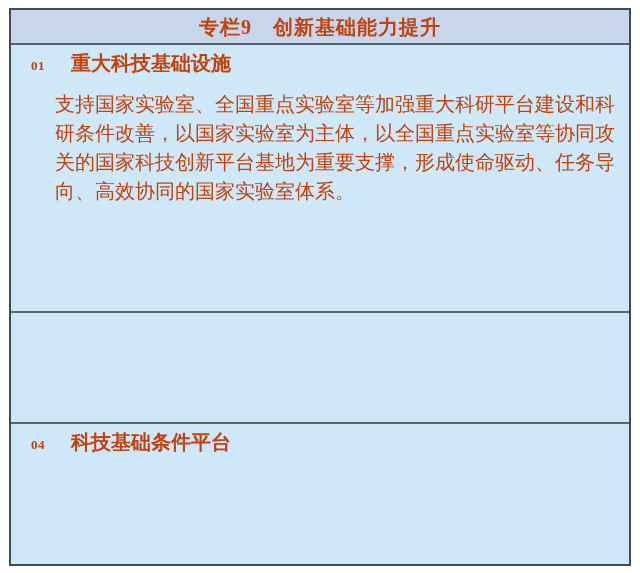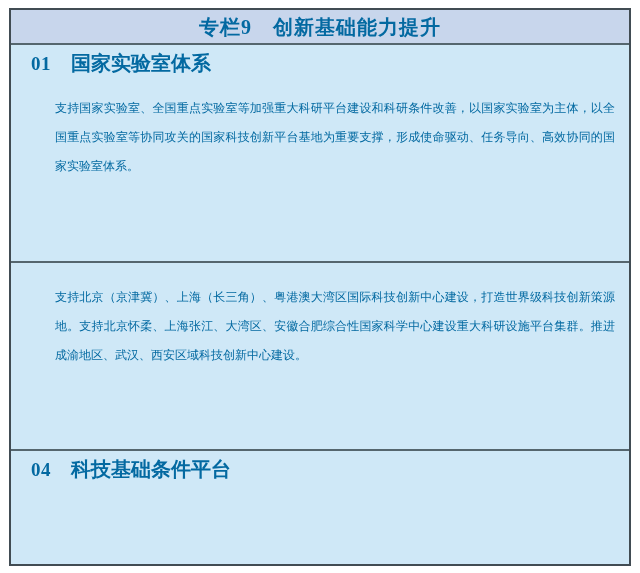--- a/index.html
+++ b/index.html
@@ -15,21 +15,21 @@
     left: 9px;
     top: 8px;
     width: 622px;
     height: 558px;
     box-sizing: border-box;
     border: 2px solid #414c53;
     background: #cfe8f7;
     display: flex;
     flex-direction: column;
     overflow: hidden;
-    color: #0369a1;
+    color: #c2410c;
   }
   .panel-header {
     background: #c8d6ec;
     text-align: center;
     font-weight: bold;
     font-size: 20px;
     line-height: 22px;
     padding: 6px 0 5px 0;
     letter-spacing: 1px;
     flex: 0 0 auto;
@@ -42,54 +42,53 @@
   .sec-head {
     display: flex;
     align-items: baseline;
     font-weight: bold;
     font-size: 20px;
     line-height: 29px;
   }
   .sec-num {
     width: 26px;
     flex: 0 0 auto;
-    font-size: 19px;
+    font-size: 13px;
     letter-spacing: 0.5px;
   }
   .sec-title {
     margin-left: 14px;
   }
   .sec-body {
-    margin: 16px 0 0 24px;
-    font-size: 12px;
+    margin: 10px 0 0 24px;
+    font-size: 20px;
     line-height: 29px;
     text-align: justify;
     text-justify: inter-ideograph;
   }
 </style>
 </head>
 <body>
 
 <div class="panel">
 
   <div class="panel-header">
     <span>专栏9　创新基础能力提升</span>
   </div>
 
   <div class="sec">
     <div class="sec-head">
       <span class="sec-num">01</span>
-      <span class="sec-title">国家实验室体系</span>
+      <span class="sec-title">重大科技基础设施</span>
     </div>
     <p class="sec-body">支持国家实验室、全国重点实验室等加强重大科研平台建设和科研条件改善，以国家实验室为主体，以全国重点实验室等协同攻关的国家科技创新平台基地为重要支撑，形成使命驱动、任务导向、高效协同的国家实验室体系。</p>
   </div>
 
 
   <div class="sec">
-    <p class="sec-body">支持北京（京津冀）、上海（长三角）、粤港澳大湾区国际科技创新中心建设，打造世界级科技创新策源地。支持北京怀柔、上海张江、大湾区、安徽合肥综合性国家科学中心建设重大科研设施平台集群。推进成渝地区、武汉、西安区域科技创新中心建设。</p>
   </div>
 
   <div class="sec">
     <div class="sec-head">
       <span class="sec-num">04</span>
       <span class="sec-title">科技基础条件平台</span>
     </div>
 
   </div>
 

